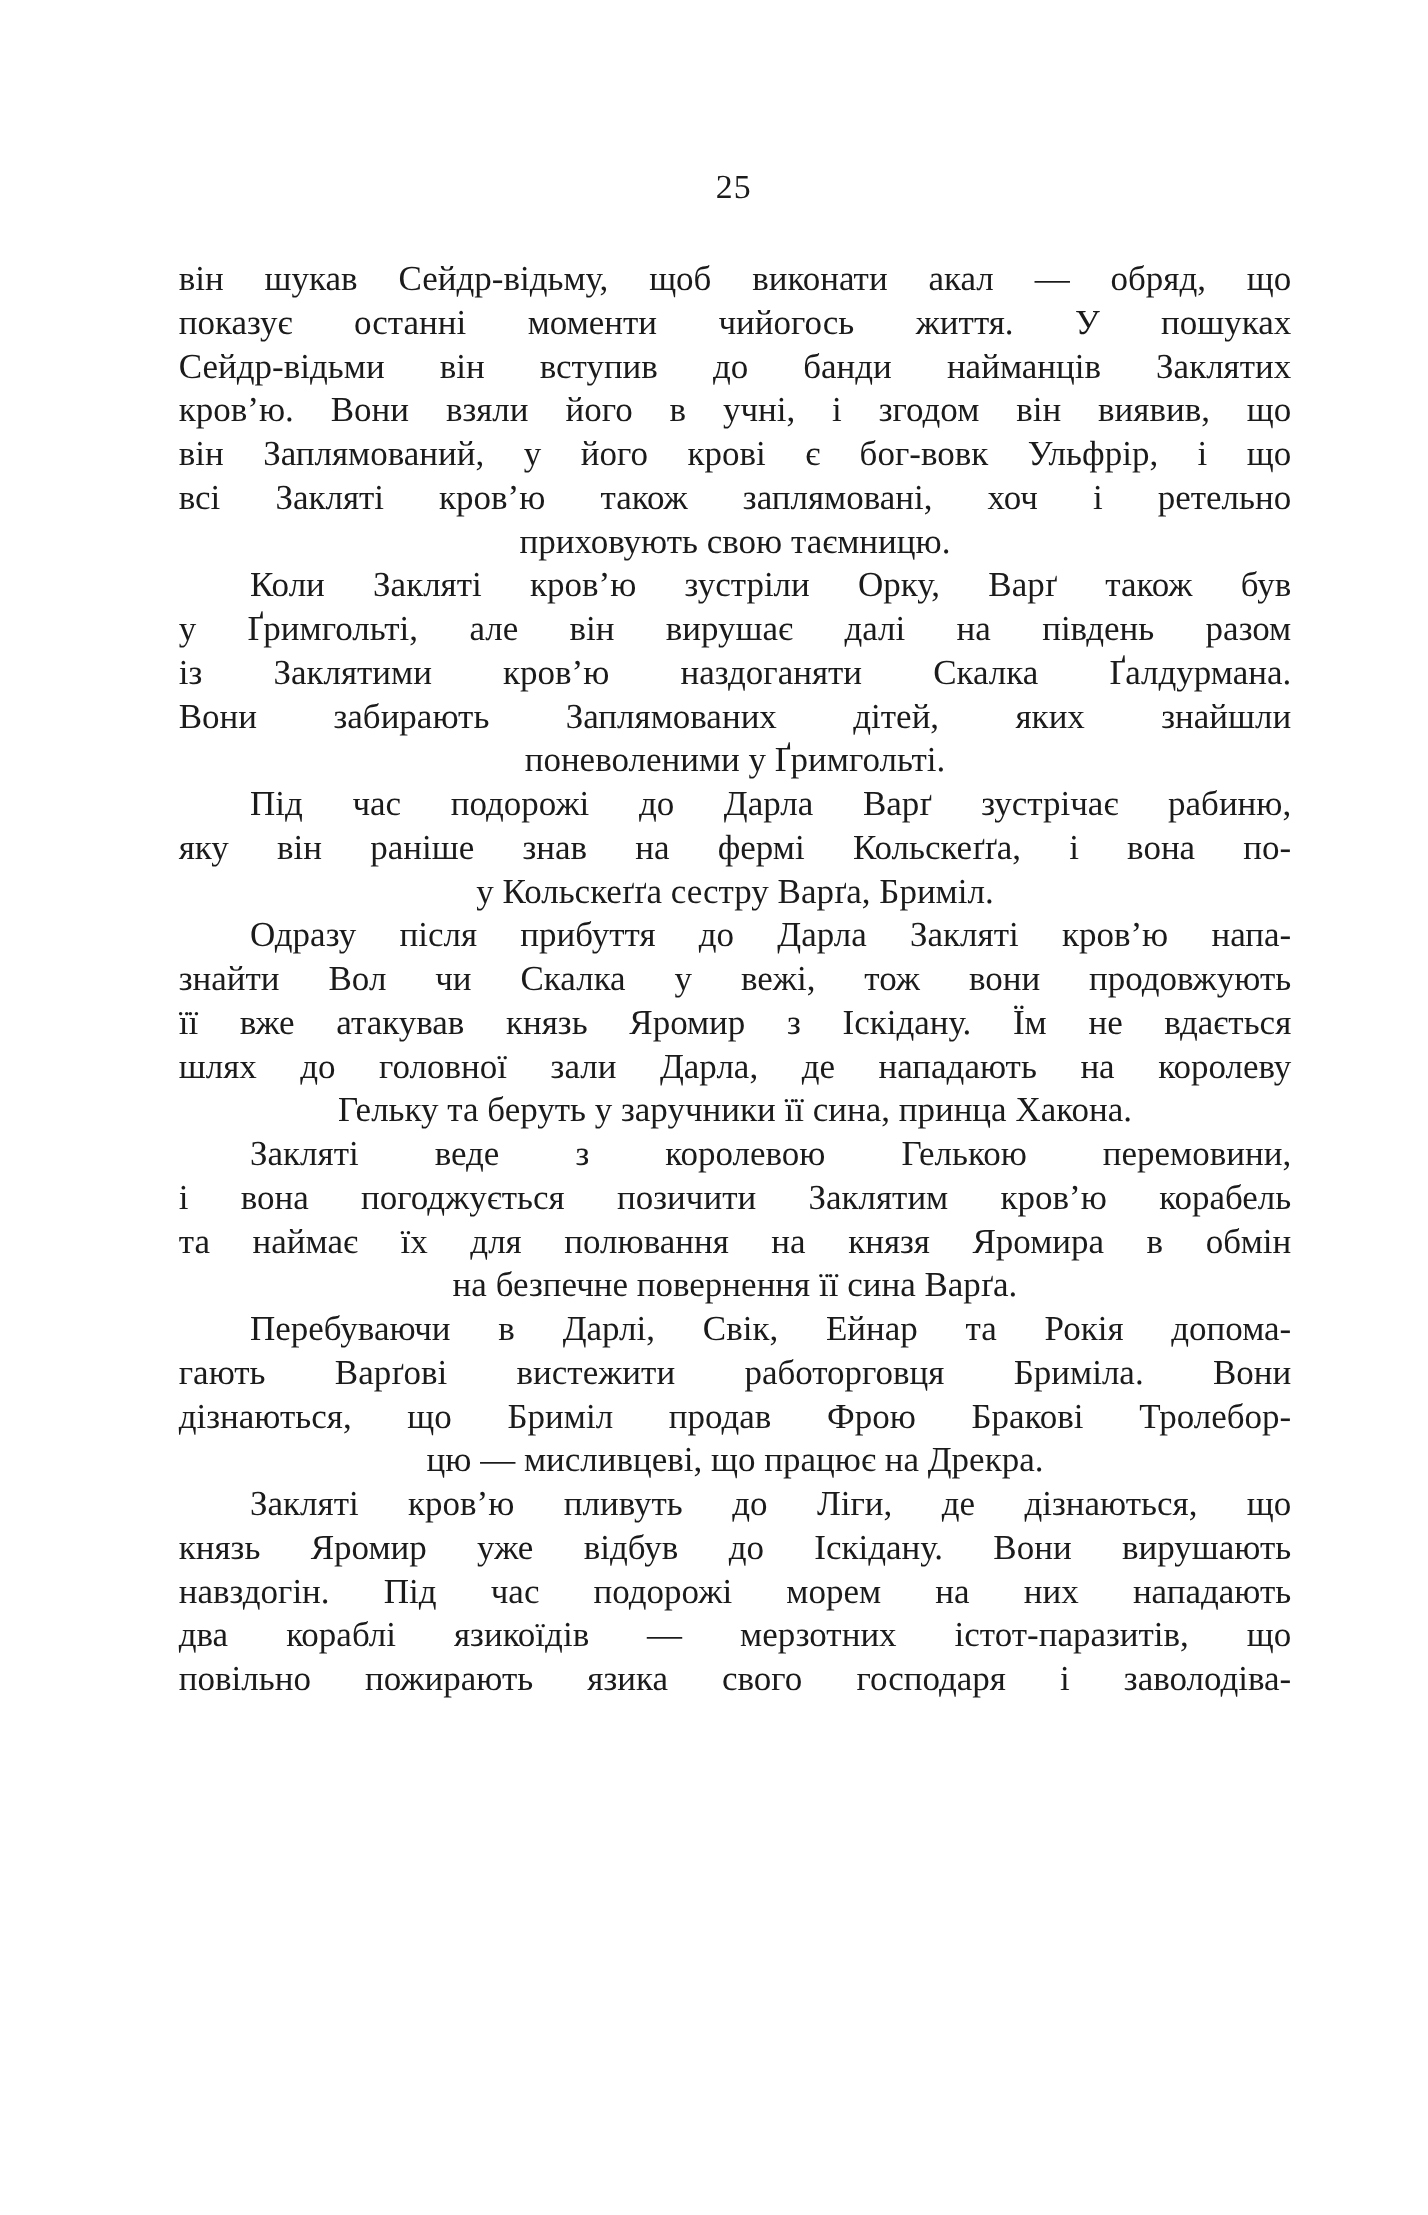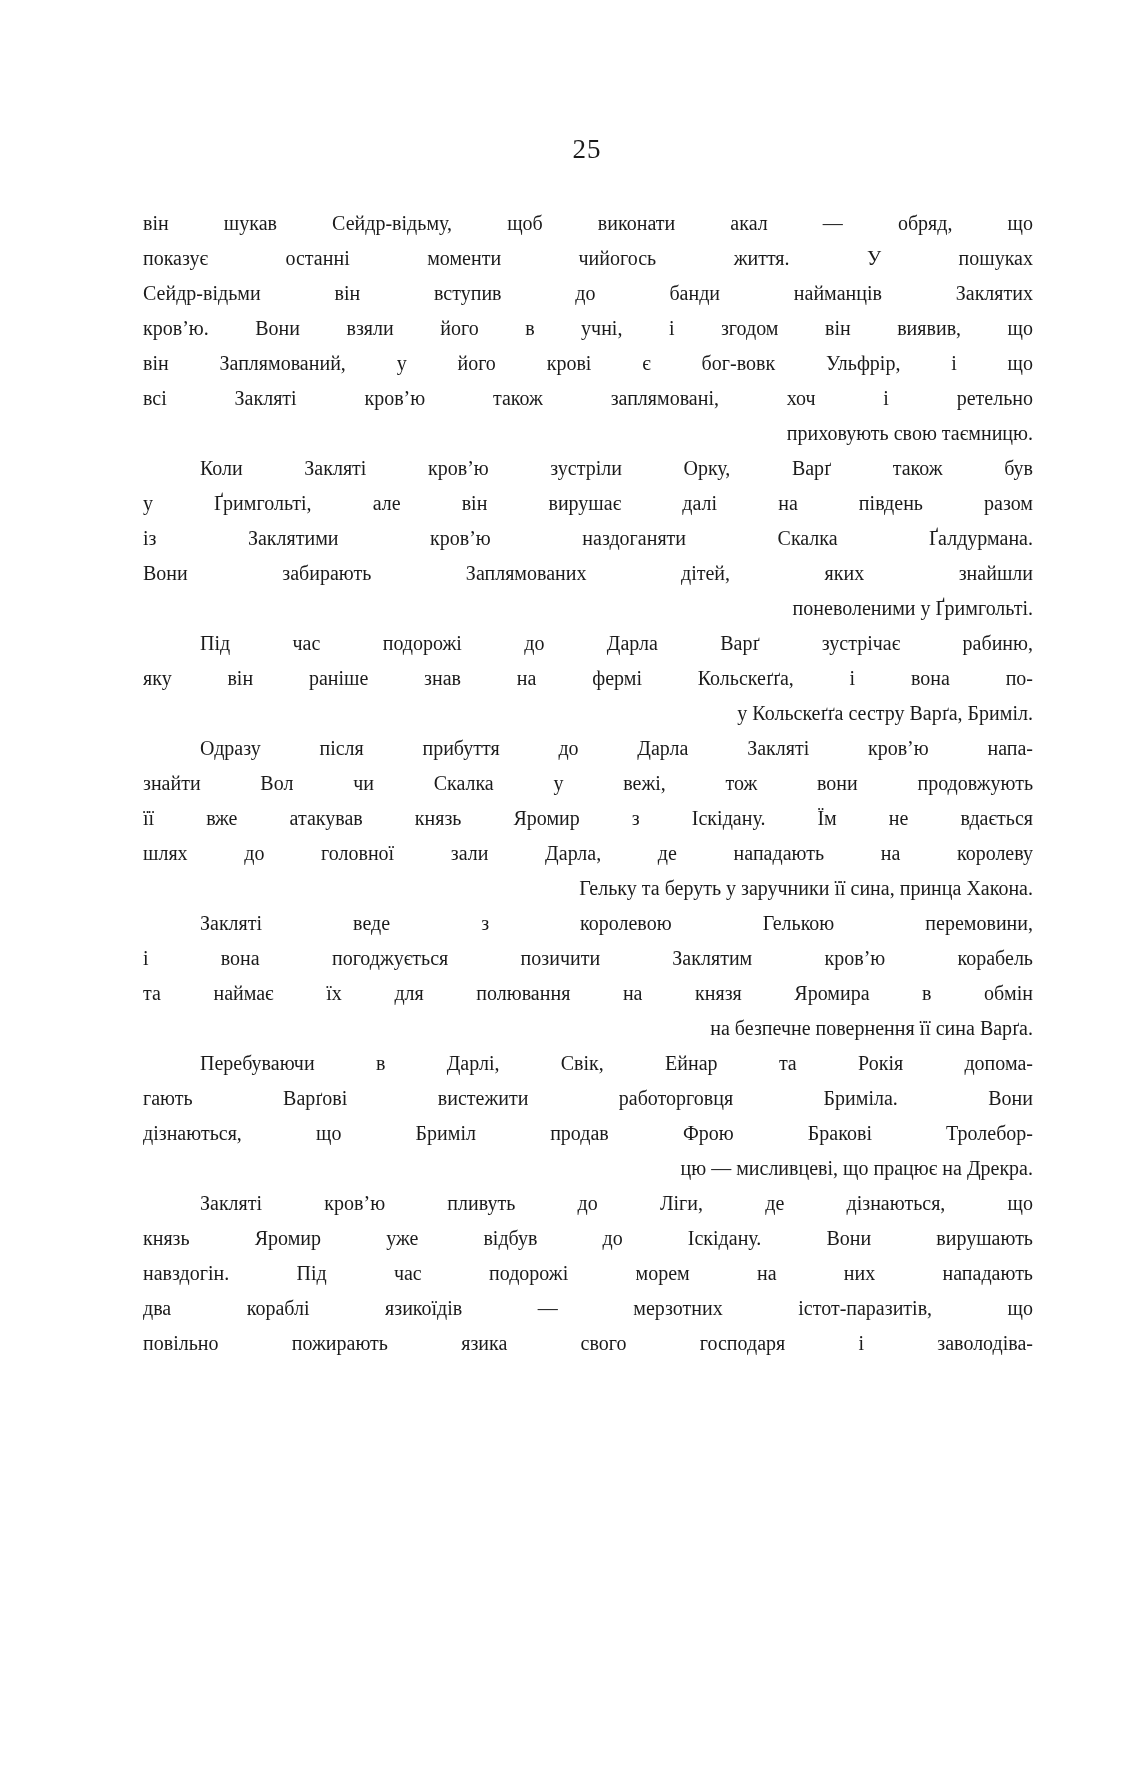--- a/index.html
+++ b/index.html
@@ -24,29 +24,29 @@
     width: 100%;
     text-align: center;
     font-size: 27px;
     letter-spacing: 1px;
   }
   .text-block {
     position: absolute;
     top: 206px;
     left: 127px;
     width: 890px;
-    font-size: 20px;
+    font-size: 28px;
     line-height: 35px;
   }
   .paragraph {
     margin: 0;
     padding: 0;
   }
   .line {
-    text-align: right;
+    text-align: center;
     white-space: normal;
   }
   .line.fill {
     text-align: justify;
     text-align-last: justify;
     -moz-text-align-last: justify;
   }
   .line.indent {
     text-indent: 57px;
   }

